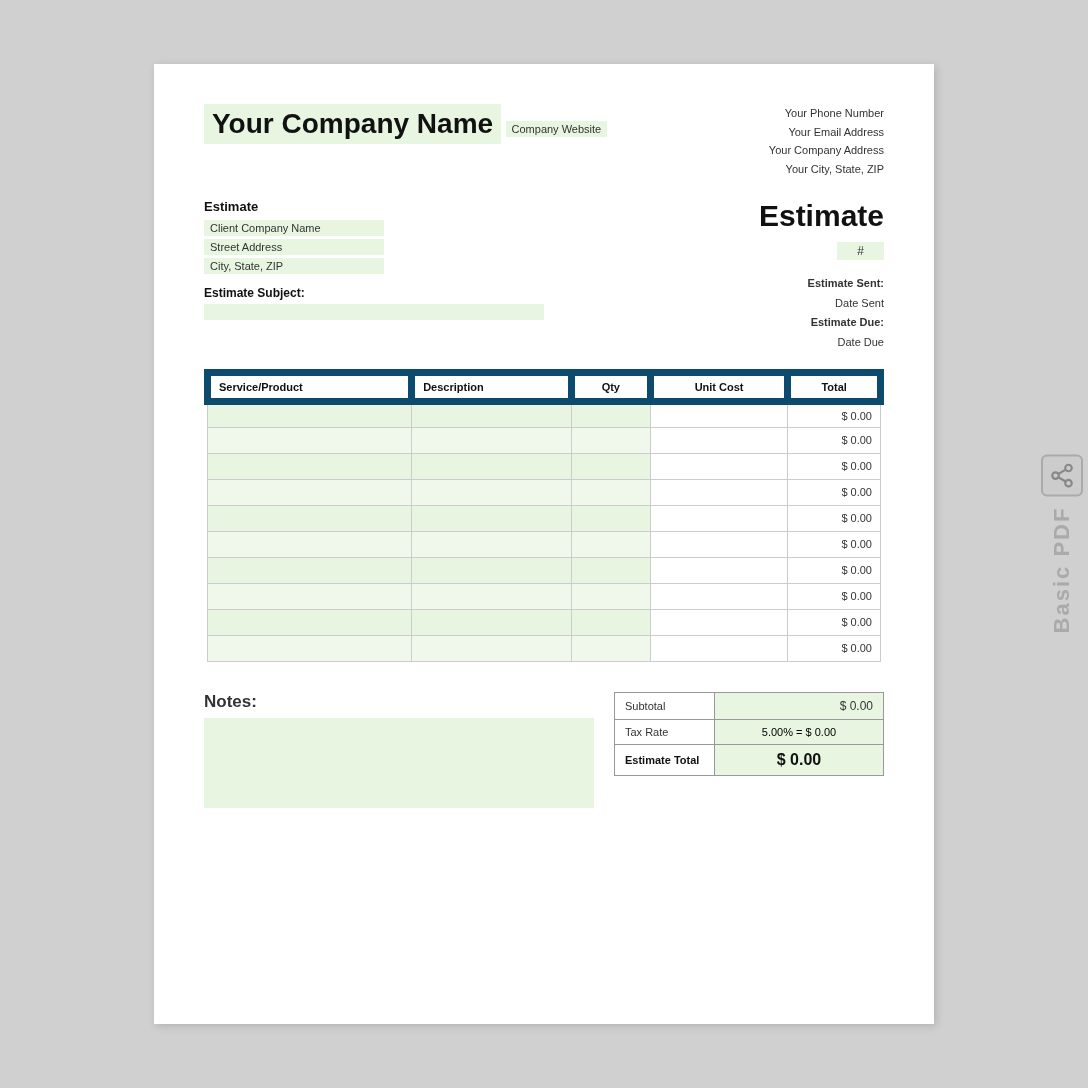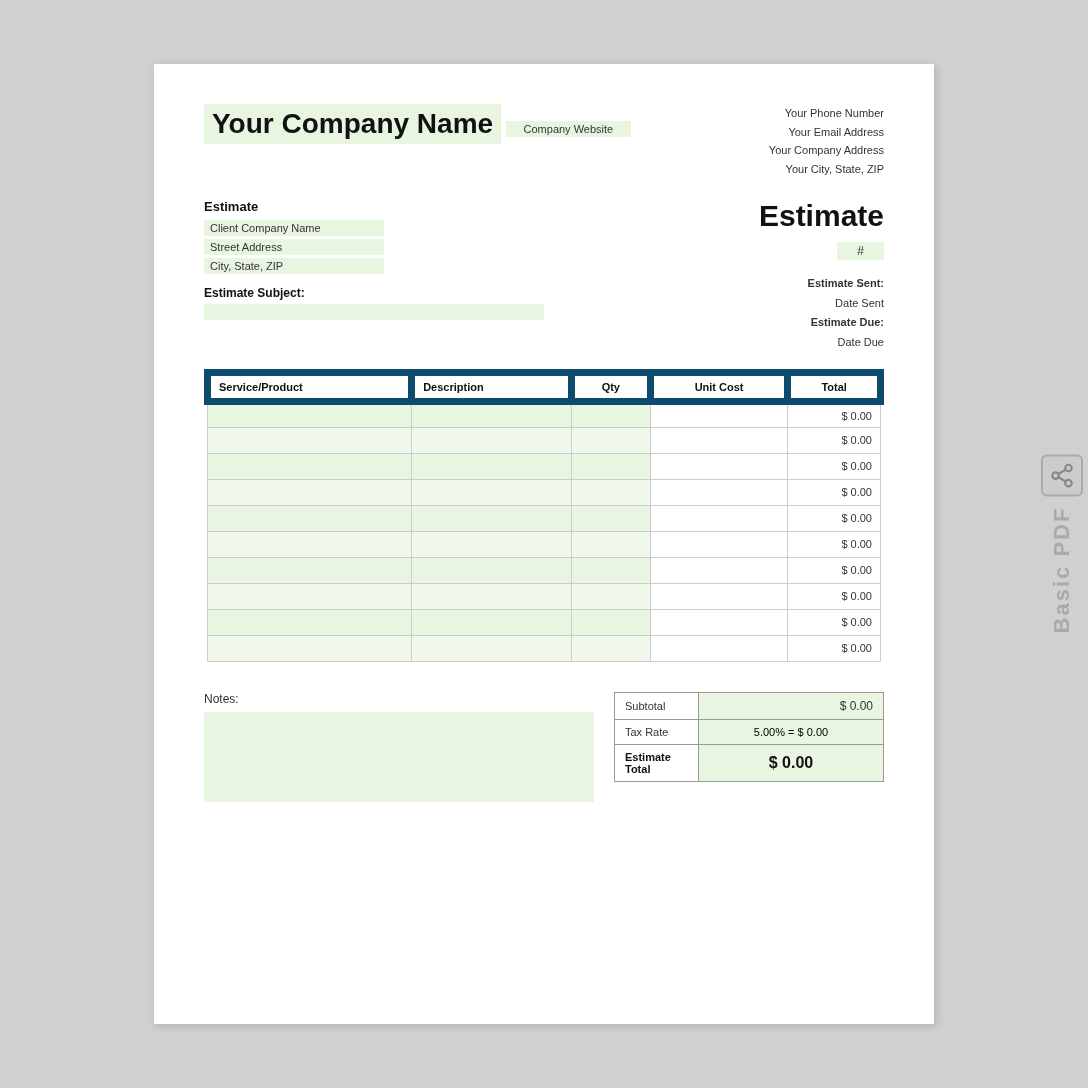--- a/index.html
+++ b/index.html
@@ -81,21 +81,21 @@
       color: #111;
       background-color: #e8f5e0;
       padding: 4px 8px;
       display: inline-block;
     }
 
     .company-website {
       font-size: 11px;
       color: #333;
       background-color: #e8f5e0;
-      padding: 2px 18px;
+      padding: 2px 6px;
       margin-top: 4px;
       display: inline-block;
     }
 
     .contact-info {
       text-align: right;
       font-size: 11px;
       color: #333;
       line-height: 1.7;
     }
@@ -223,22 +223,22 @@
       align-items: flex-start;
       margin-top: 10px;
     }
 
     .notes-section {
       flex: 1;
       margin-right: 20px;
     }
 
     .notes-label {
-      font-size: 12px;
-      font-weight: normal;
+      font-size: 17px;
+      font-weight: bold;
       color: #333;
       margin-bottom: 6px;
     }
 
     .notes-field {
       background-color: #e8f5e0;
       width: 100%;
       height: 90px;
     }
 
@@ -251,21 +251,21 @@
 
     .summary-table td {
       border: 1px solid #999;
       padding: 6px 10px;
     }
 
     .summary-table .label-cell {
       font-weight: normal;
       color: #333;
       background: white;
-      width: 84px;
+      width: 100px;
     }
 
     .summary-table .value-cell {
       background-color: #e8f5e0;
       text-align: right;
       font-size: 12px;
       color: #333;
     }
 
     .summary-table .total-label {

